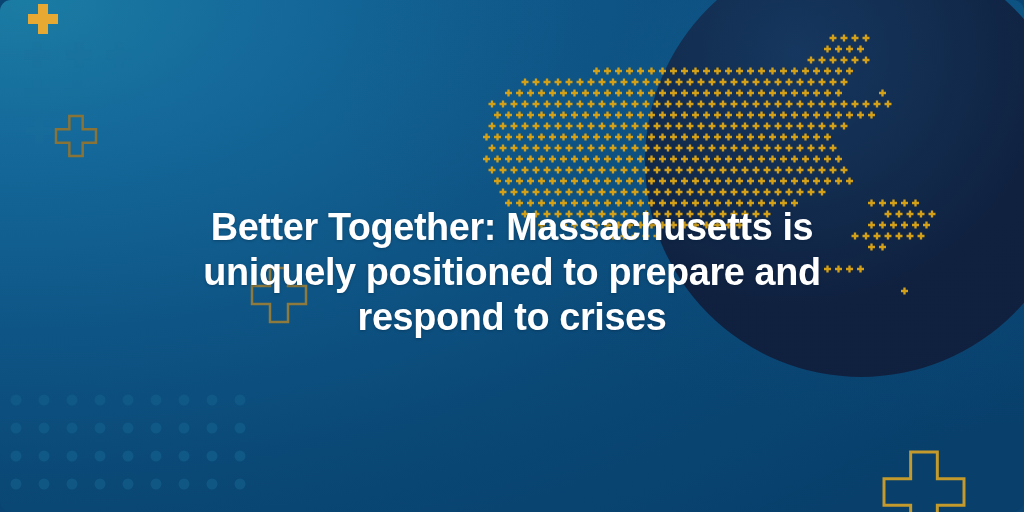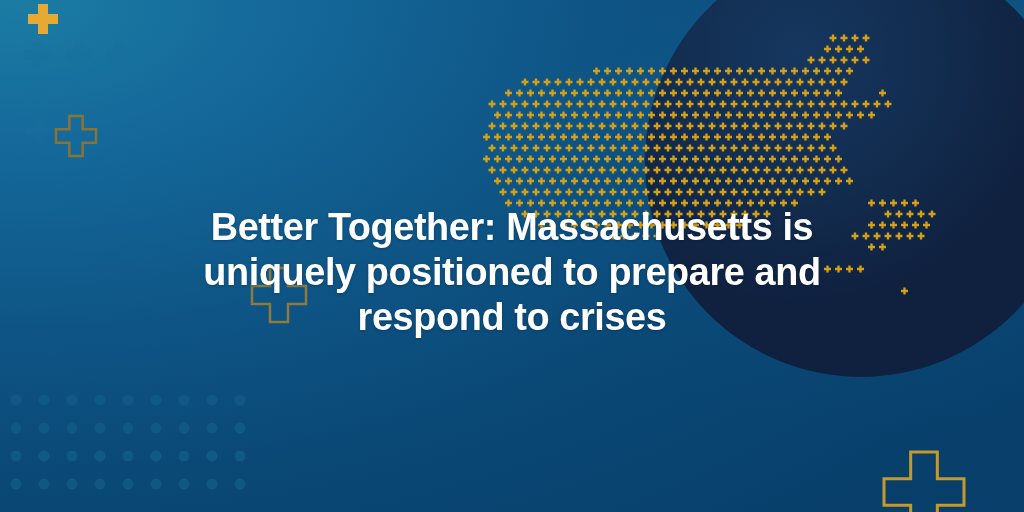--- a/index.html
+++ b/index.html
@@ -7,20 +7,21 @@
     padding: 0;
     background: #0a4472;
   }
   #banner {
     position: relative;
     width: 1024px;
     height: 512px;
     overflow: hidden;
     font-family: "Liberation Sans", sans-serif;
     background: #0a4472;
+    border-radius: 11px;
   }
   #bg-gradient {
     position: absolute;
     inset: 0;
     background:
       radial-gradient(120% 135% at 2% 0%, #1b7ca3 0%, #14689a 22%, #0e5585 48%, #0a4876 70%, #083f6b 100%);
   }
   #bg-gradient-2 {
     position: absolute;
     inset: 0;

